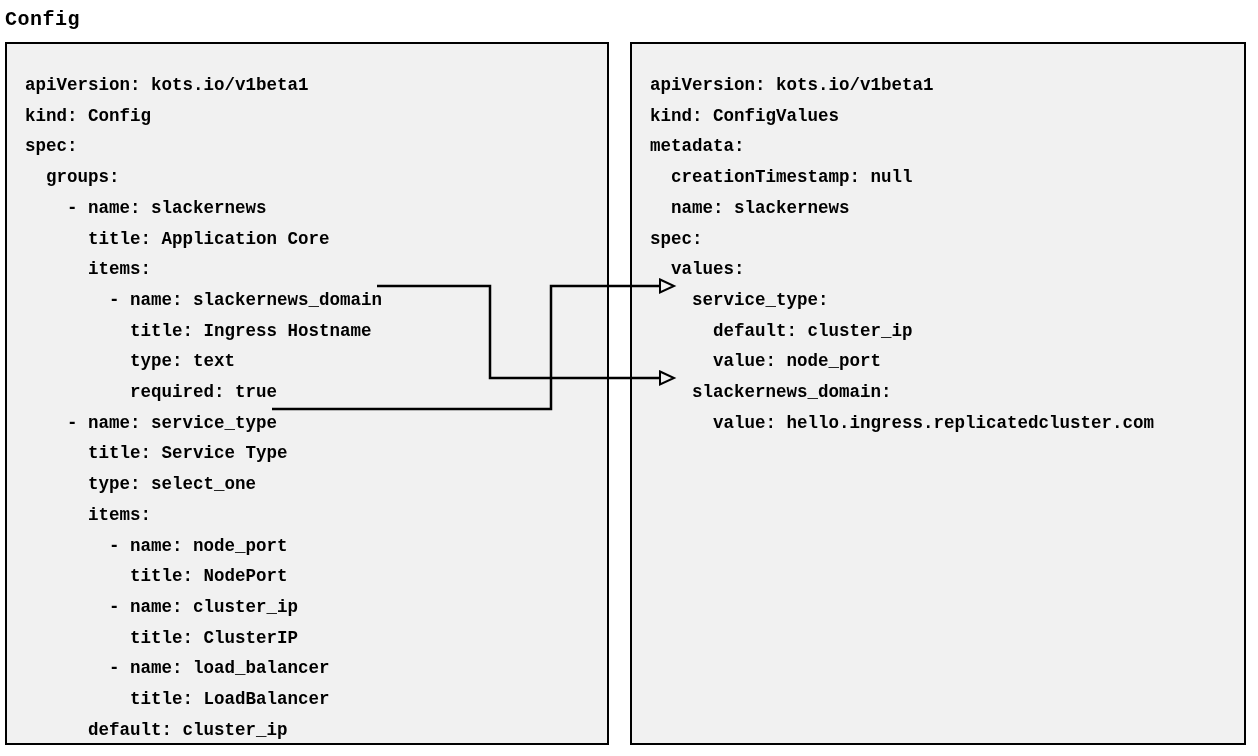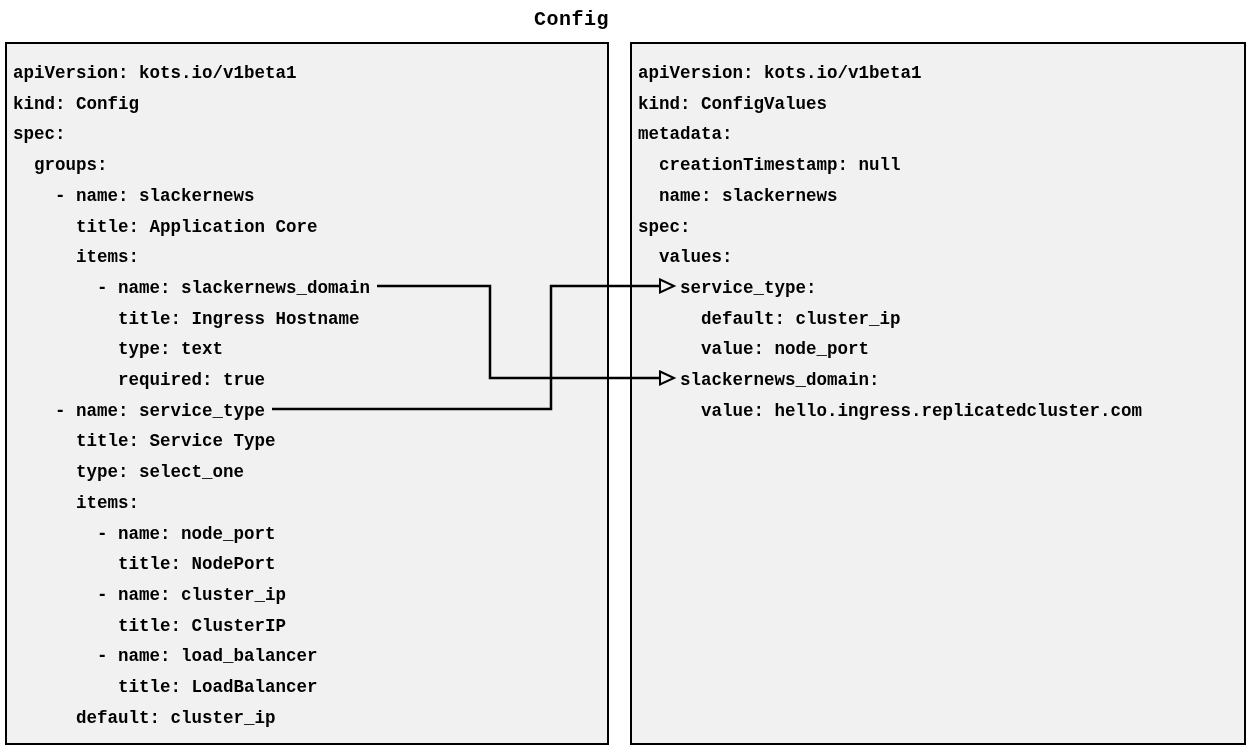--- a/index.html
+++ b/index.html
@@ -15,41 +15,41 @@
   .stage {
     position: absolute;
     left: 0; top: 0;
     width: 1258px; height: 756px;
   }
   .panel-title {
     position: absolute;
     top: 6px;
     height: 28px;
     line-height: 28px;
-    text-align: right;
+    text-align: left;
     font-size: 20px;
     font-weight: bold;
     color: #000000;
     letter-spacing: 0.5px;
   }
   .panel-title.left  { left: 5px;   width: 604px; }
   .panel-title.right { left: 630px; width: 616px; }
   .panel {
     position: absolute;
     top: 42px;
     height: 703px;
     background: #f1f1f1;
     border: 2px solid #000000;
     box-sizing: border-box;
     z-index: 1;
   }
   .panel.left  { left: 5px;   width: 604px; }
   .panel.right { left: 630px; width: 616px; }
   .panel pre {
-    margin: 0;
+    margin: 12px;
     padding: 14px 0 0 6px;
     font-family: "Liberation Mono", "DejaVu Sans Mono", monospace;
     font-size: 17.5px;
     line-height: 30.7px;
     font-weight: bold;
     color: #000000;
     white-space: pre;
   }
   svg.arrows {
     position: absolute;

